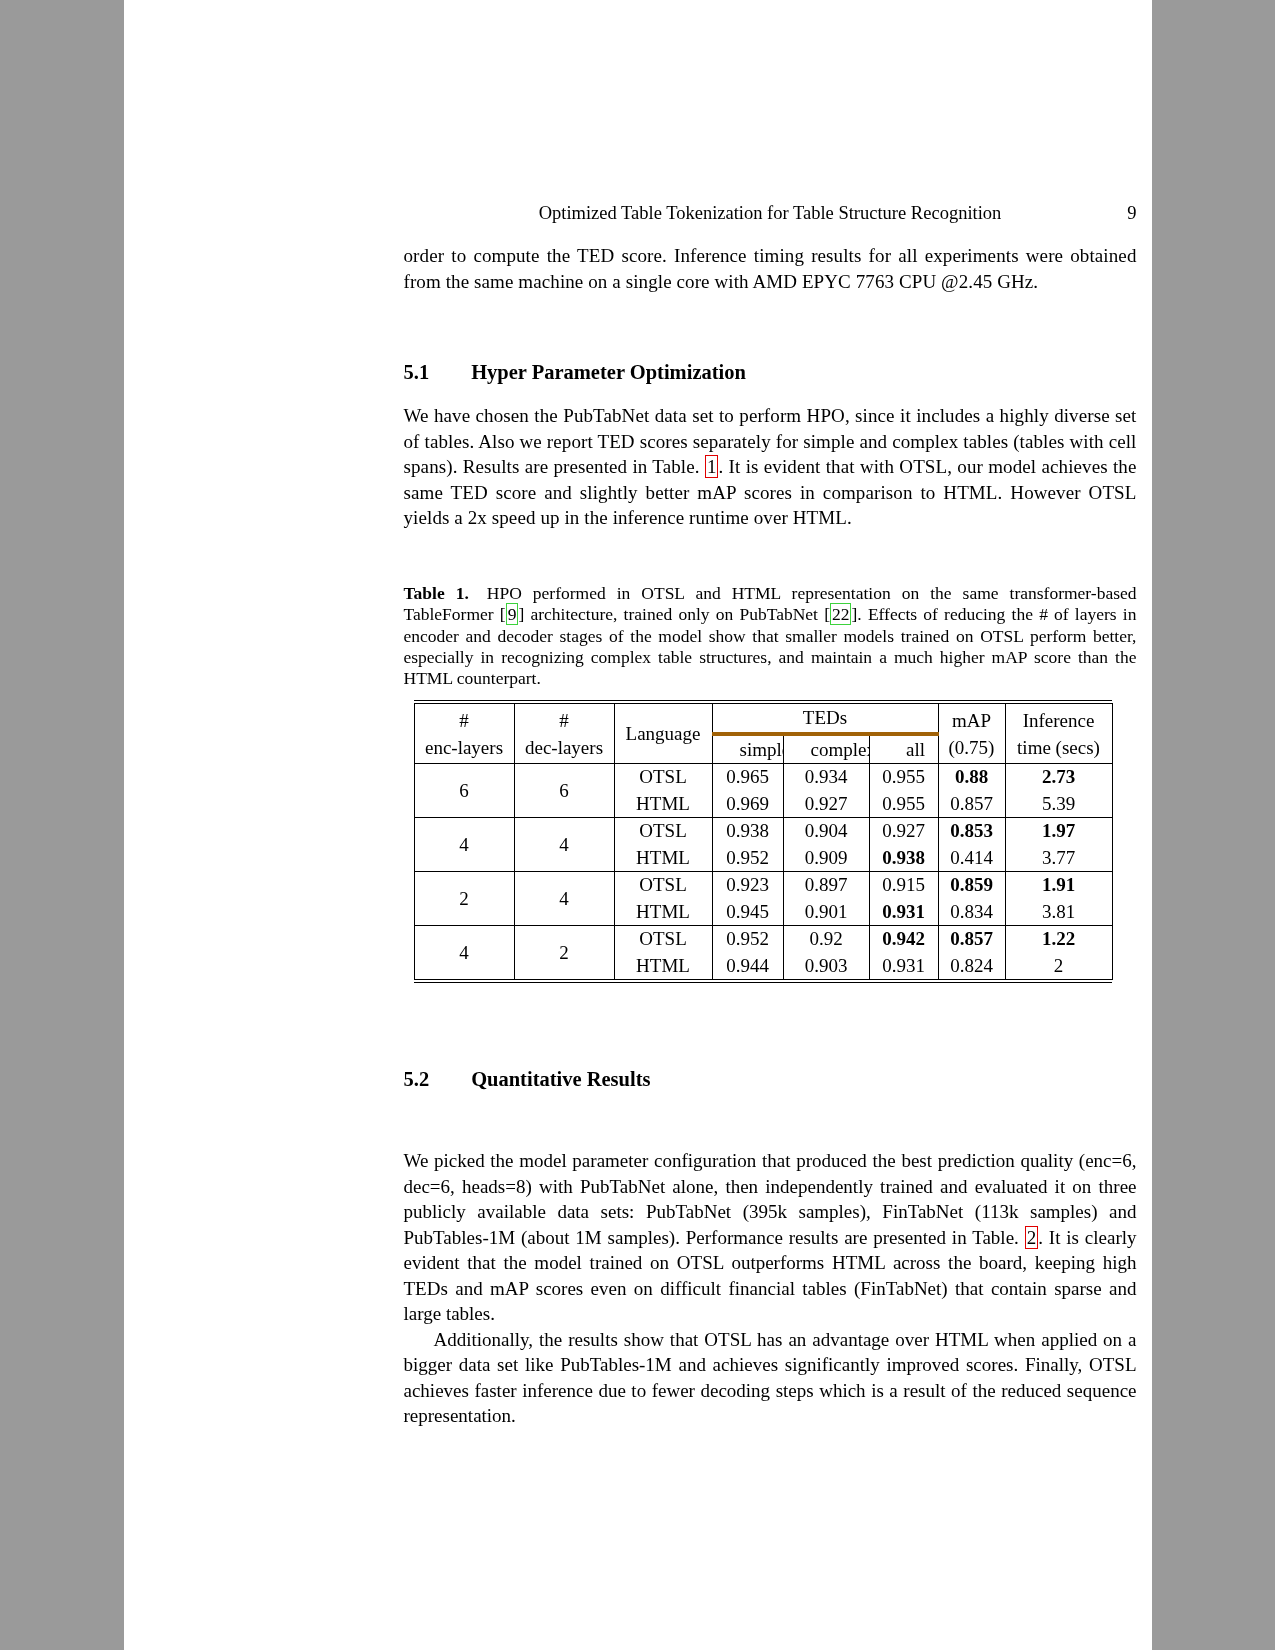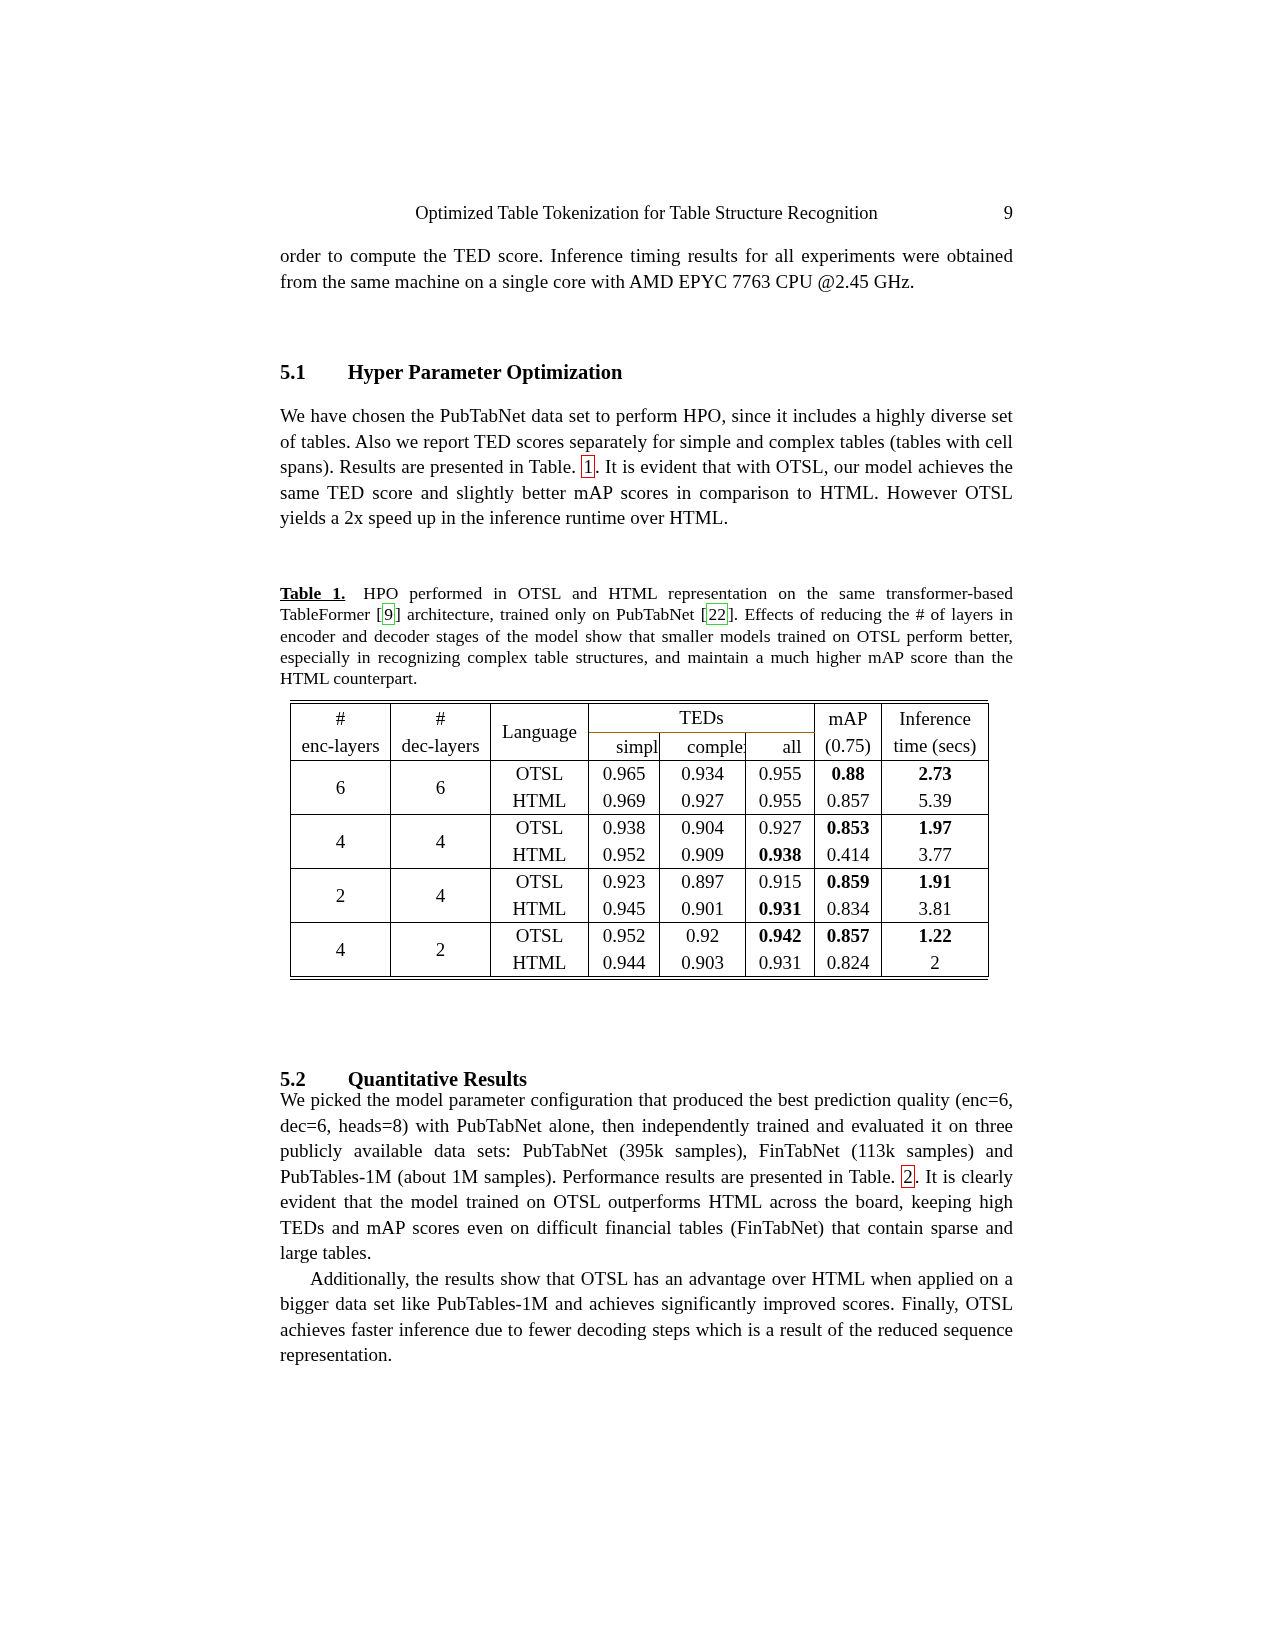--- a/index.html
+++ b/index.html
@@ -1,17 +1,17 @@
 <!DOCTYPE html>
 <html><head>
 <meta charset="utf-8">
 <style>
   html,body { margin:0; padding:0; background:#9a9a9a; }
   .page {
-    position:relative; width:1275px; height:1650px; margin:0 auto;
+    position:relative; width:1028px; height:1650px; margin:0 auto;
     background:#ffffff; color:#000;
     font-family:"Liberation Serif","DejaVu Serif",serif;
     overflow:hidden;
   }
   .abs { position:absolute; }
 
   
   .rh { left:280px; top:203px; width:733px; height:24px; font-size:18.5px; }
   .rh-title { position:absolute; left:0; right:0; text-align:center; }
   .rh-num { position:absolute; right:0; top:0; }
@@ -29,49 +29,49 @@
   .h51 { top:361px; }
   .h52 { top:1068px; }
   .sec-num { margin-right:42px; }
 
   
   .caption {
     left:280px; top:583px; width:733px; font-size:17.5px; line-height:21.3px;
     text-align:justify;
   }
   .seg-bold { font-weight:bold; }
-  .seg-capgap { margin-right:7px;text-decoration:underline; }
+  .seg-capgap { margin-right:7px; }
   .seg-italic { }
   .seg-refbox { border:1.5px solid #e00000; padding:0 1px; }
   .seg-citebox { border:1.5px solid #3cd23c; padding:0 1px; }
 
   
   .tbl-outer {
     left:290px; top:700px; width:698px;
     border-top:1px solid #000; border-bottom:1px solid #000; padding:2px 0;
   }
   table.t1 {
     border-collapse:collapse; table-layout:fixed; width:698px;
     font-size:19px; border-top:1px solid #000; border-bottom:1px solid #000;
   }
   table.t1 th, table.t1 td {
     border-left:1px solid #000; border-right:1px solid #000;
     text-align:center; vertical-align:middle; font-weight:normal;
     padding:0 3px; overflow:hidden;
   }
-  table.t1 th.teds { height:28px; border-bottom:1px solid #a16207; }
+  table.t1 th.teds { height:28px; border-bottom:4px solid #a16207; }
   table.t1 th.sub  { height:27px;padding-left:27px; }
   table.t1 .hline  { height:27px; line-height:27px; }
   table.t1 tbody td { height:26.5px; }
   table.t1 tbody tr:first-child > td { border-top:1px solid #000; }
   table.t1 tr.gs > td { border-top:1px solid #000; }
   table.t1 td.b { font-weight:bold; }
 
   
-  .sec52-body { left:280px; top:1087px; width:733px; font-size:19px; line-height:25.5px; text-align:justify; }
+  .sec52-body { left:280px; top:1148px; width:733px; font-size:19px; line-height:25.5px; text-align:justify; }
   .sec52-body p { margin:0; }
   .sec52-body p.indent { text-indent:30px; }
 </style>
 </head>
 <body>
 
 <div class="page">
 
   <div class="abs rh">
     <span class="rh-title">Optimized Table Tokenization for Table Structure Recognition</span>

